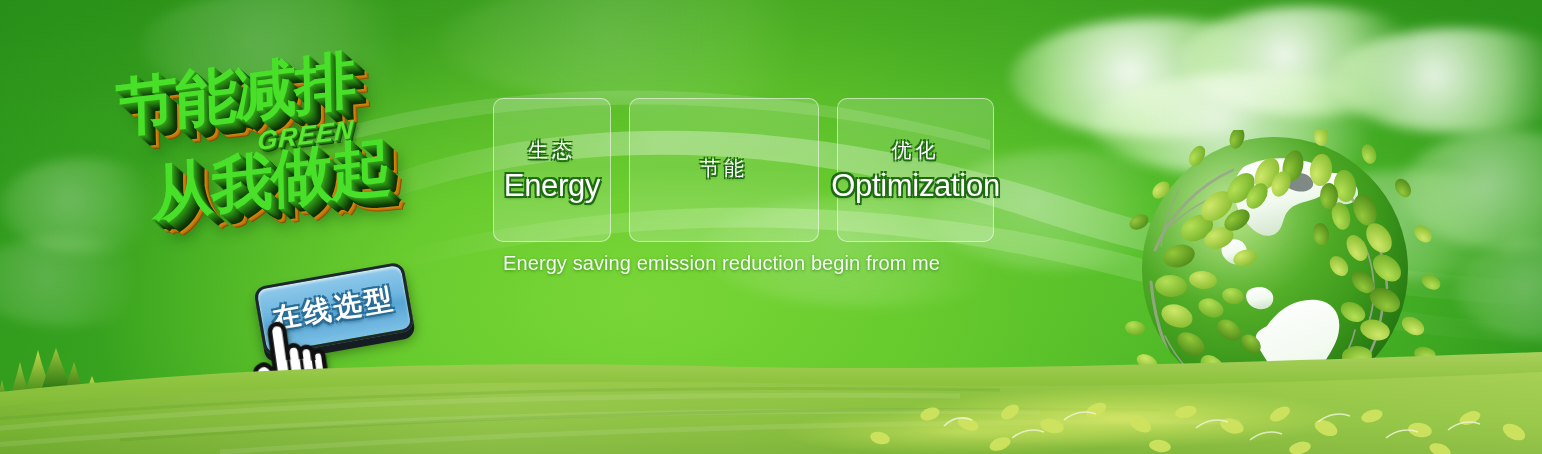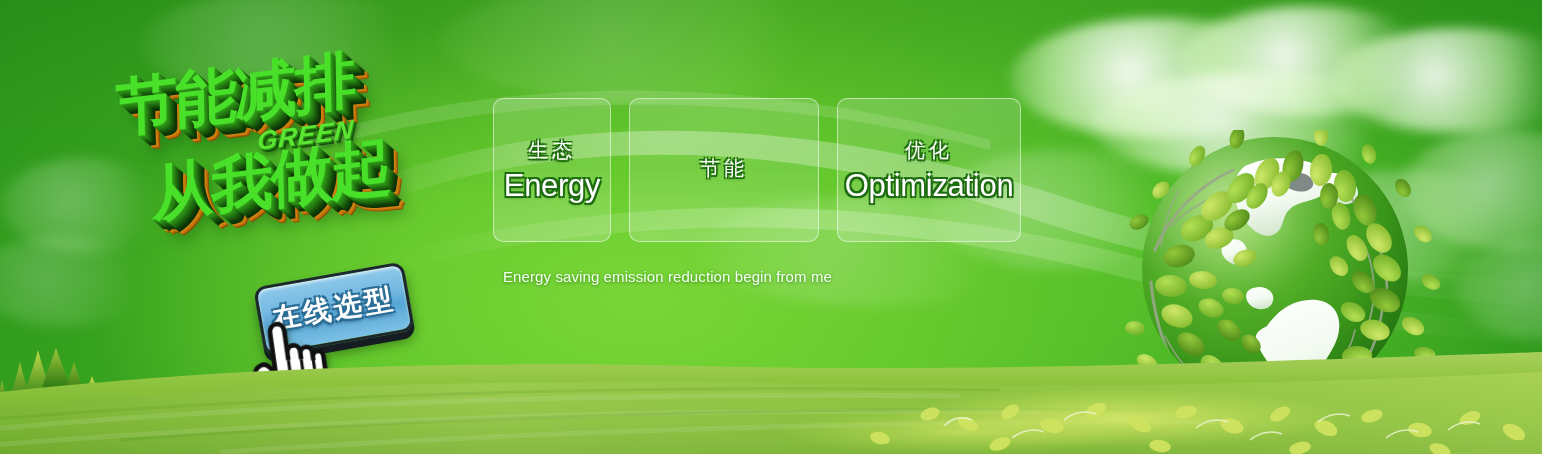--- a/index.html
+++ b/index.html
@@ -121,39 +121,39 @@
     border-radius: 10px;
     border: 1px solid rgba(255,255,255,0.52);
     background: linear-gradient(180deg, rgba(255,255,255,0.17) 0%, rgba(255,255,255,0.10) 48%, rgba(255,255,255,0.20) 100%);
     display: flex; flex-direction: column;
     align-items: center; justify-content: center;
     cursor: pointer;
   }
   .card + .card { margin-left: 18px; }
   .c1 { width: 118px; }
   .c2 { width: 190px; gap: 28px; }
-  .c3 { width: 184px; }
+  .c3 { width: 157px; }
   .card-cn {
     font-size: 20px; color: #ffffff; letter-spacing: 4px;
     margin-bottom: 4px;
     text-shadow: -1.6px -1.6px 0 #1d6b10, 1.6px -1.6px 0 #1d6b10,
                  -1.6px 1.6px 0 #1d6b10, 1.6px 1.6px 0 #1d6b10,
                   0 2px 3px rgba(15,70,8,.5);
   }
   .card-en {
     font-size: 31px; color: #ffffff; letter-spacing: -0.3px;
     text-shadow: -1.8px -1.8px 0 #1d6b10, 1.8px -1.8px 0 #1d6b10,
                  -1.8px 1.8px 0 #1d6b10, 1.8px 1.8px 0 #1d6b10,
                   0 2px 3px rgba(15,70,8,.5);
   }
 
   
   .tagline {
-    position: absolute; left: 503px; top: 268px;
-    font-size: 15px; color: #f2fff0; letter-spacing: .1px;
+    position: absolute; left: 503px; top: 252px;
+    font-size: 20px; color: #f2fff0; letter-spacing: .1px;
     text-shadow: 0 1px 3px rgba(20,80,10,.55);
   }
 
   
   .globe-wrap { position: absolute; left: 1125px; top: 130px; width: 316px; height: 306px; }
   .globe-shadow {
     position: absolute; left: 8px; top: 258px; width: 300px; height: 52px;
     background: radial-gradient(ellipse at 50% 50%, rgba(20,75,8,0.55) 0%, rgba(20,75,8,0.22) 52%, rgba(20,75,8,0) 78%);
     filter: blur(4px);
   }

